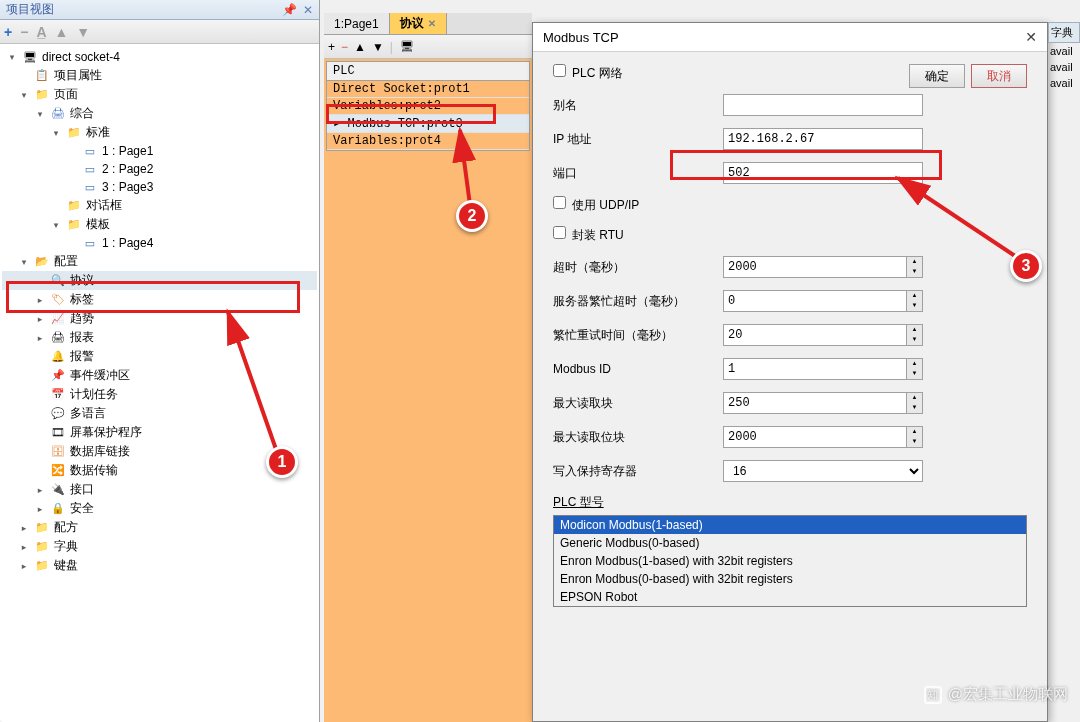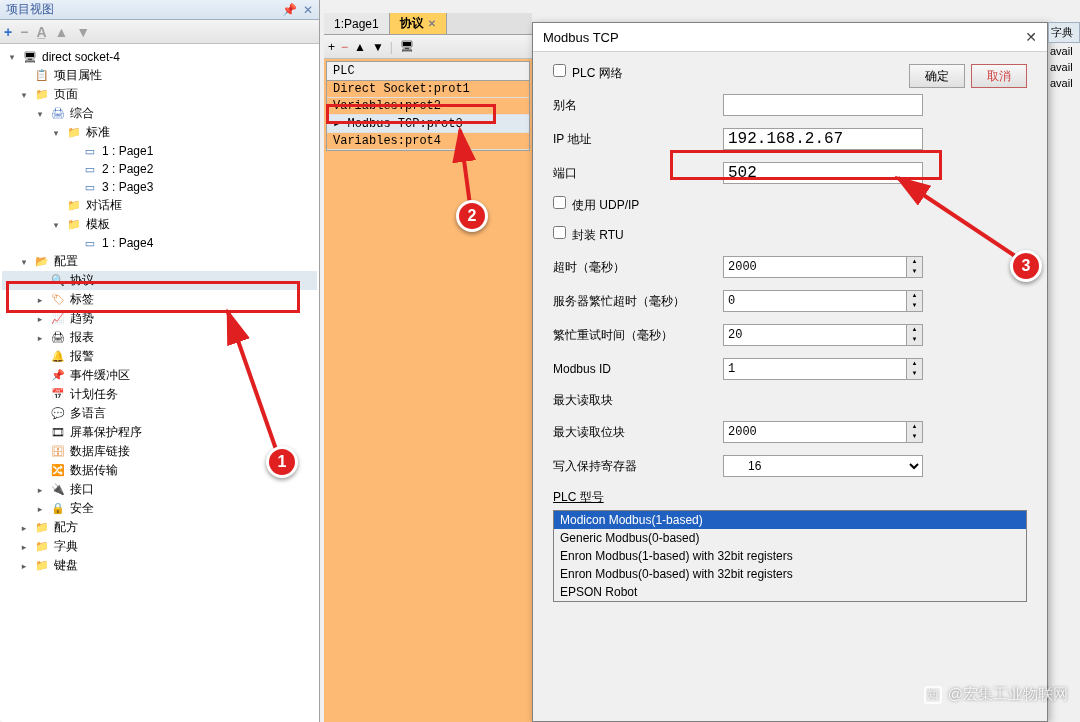--- a/index.html
+++ b/index.html
@@ -40,26 +40,26 @@
 .plc-row { padding: 1px 6px; font-family: "Courier New", monospace; border-bottom: 1px solid #e0e0e0; cursor: pointer; }
 .plc-row.sel { background: #e0e8f0; }
 
 
 .dialog { position: absolute; left: 532px; top: 22px; width: 516px; height: 700px; background: #f0f0f0; border: 1px solid #808080; box-shadow: 2px 2px 8px rgba(0,0,0,0.3); }
 .dialog-title { background: #fff; padding: 6px 10px; display: flex; justify-content: space-between; align-items: center; border-bottom: 1px solid #d0d0d0; font-size: 13px; }
 .dialog-close { cursor: pointer; font-size: 14px; color: #404040; }
 .dialog-body { padding: 12px 20px; position: relative; }
 .dlg-row { display: flex; align-items: center; margin-bottom: 12px; }
 .dlg-label { width: 170px; }
-.dlg-input { width: 200px; height: 22px; border: 1px solid #a0a0a0; padding: 2px 4px; font-size: 16px; font-family: "Courier New", monospace; }
+.dlg-input { width: 200px; height: 22px; border: 1px solid #a0a0a0; padding: 2px 4px; font-size: 12px; font-family: "Courier New", monospace; }
 .dlg-spinner { width: 200px; height: 22px; border: 1px solid #a0a0a0; display: flex; }
 .dlg-spinner input { border: none; flex: 1; padding: 2px 4px; font-size: 12px; font-family: "Courier New", monospace; outline: none; }
 .dlg-spinner .spin { width: 16px; display: flex; flex-direction: column; border-left: 1px solid #a0a0a0; }
 .dlg-spinner .spin div { flex: 1; text-align: center; font-size: 6px; background: #e8e8e8; cursor: pointer; line-height: 9px; }
-.dlg-select { width: 200px; height: 22px; border: 1px solid #a0a0a0; padding: 2px 20px; background: #fff; font-size: 12px; }
+.dlg-select { width: 200px; height: 22px; border: 1px solid #a0a0a0; padding: 2px 5px; background: #fff; font-size: 12px; }
 .dlg-check { margin-right: 6px; }
 .dlg-btns { position: absolute; right: 20px; top: 12px; display: flex; gap: 6px; }
 .dlg-btn { width: 56px; height: 24px; border: 1px solid #a0a0a0; background: linear-gradient(#f8f8f8, #e0e0e0); cursor: pointer; font-size: 12px; }
 .dlg-btn.cancel { color: #d04040; border-color: #c06060; }
 .plc-models { border: 1px solid #808080; margin-top: 4px; }
 .plc-model { padding: 2px 6px; cursor: pointer; }
 .plc-model.sel { background: #2060c0; color: #fff; }
 .section-label { text-decoration: underline; margin-bottom: 2px; }
 
 
@@ -335,20 +335,27 @@
           <div class="dlg-spinner">
             <input value="1" style="">
             <div class="spin">
               <div>▲</div>
               <div>▼</div>
             </div>
           </div>
         </div>
     <div class="dlg-row">
           <span class="dlg-label">最大读取块</span>
+          <div class="dlg-spinner">
+            <input value="250" style="">
+            <div class="spin">
+              <div>▲</div>
+              <div>▼</div>
+            </div>
+          </div>
         </div>
     <div class="dlg-row">
           <span class="dlg-label">最大读取位块</span>
           <div class="dlg-spinner">
             <input value="2000" style="">
             <div class="spin">
               <div>▲</div>
               <div>▼</div>
             </div>
           </div>

